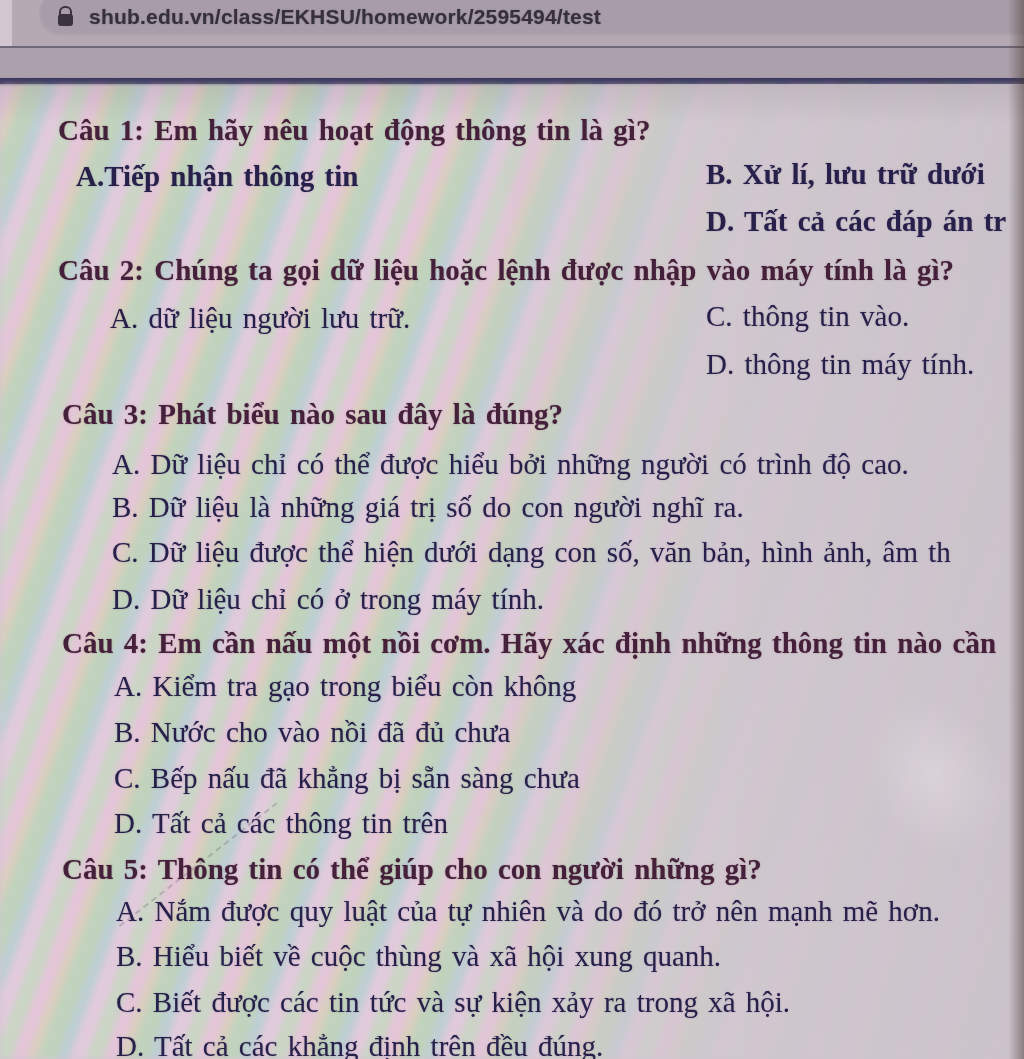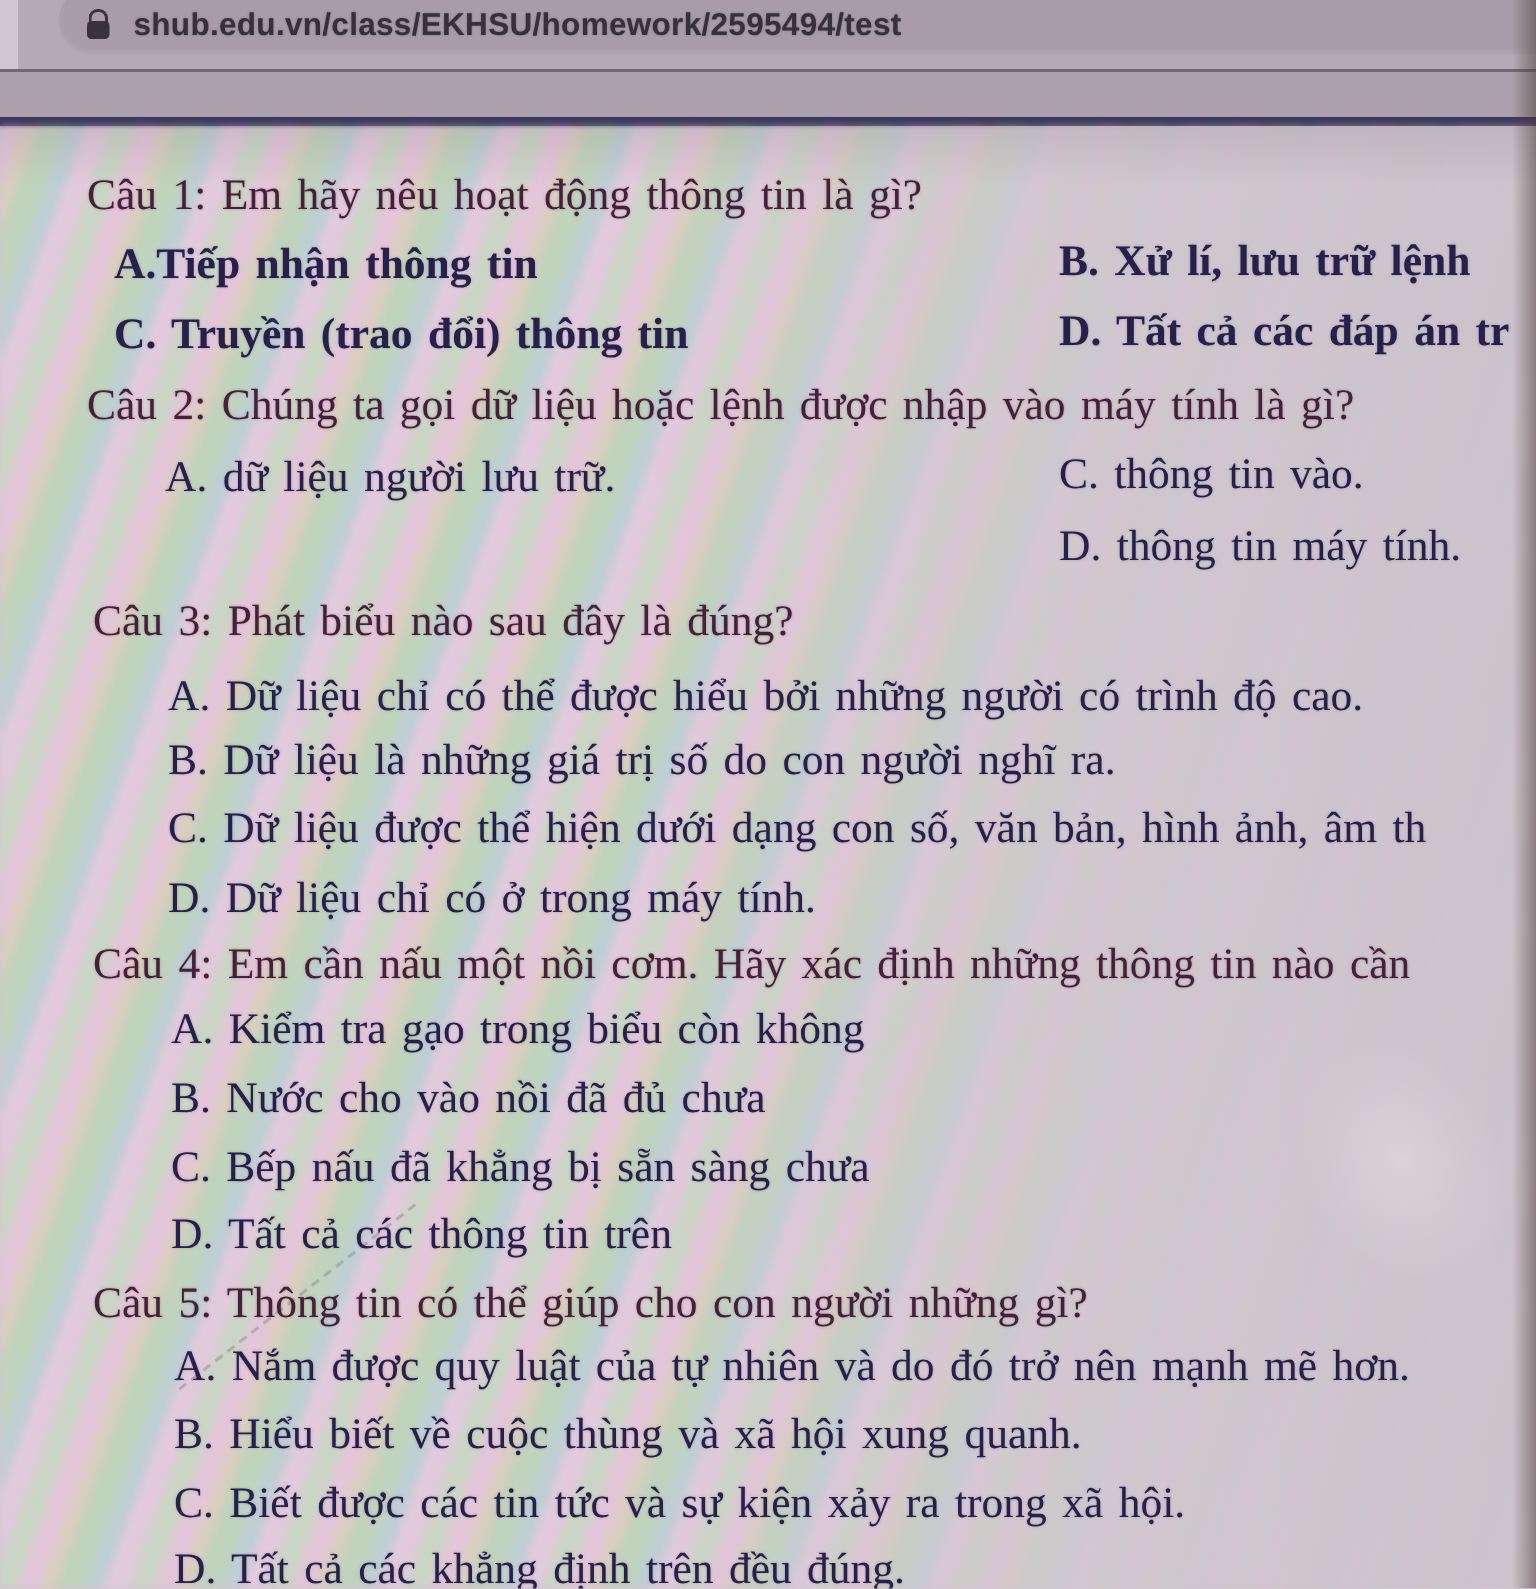--- a/index.html
+++ b/index.html
@@ -84,21 +84,21 @@
     transform:rotate(-38deg);transform-origin:left bottom;z-index:2;
   }
   
   .ln{
     position:absolute;white-space:nowrap;z-index:3;
     font-size:29px;line-height:36px;word-spacing:3px;
     color:#26204a;
     text-shadow:0 0 2px rgba(55,40,85,.28);
   }
   .hdr{
-    font-weight:normal;color:#44203a;
+    font-weight:bold;color:#44203a;
     text-shadow:0 0 2px rgba(95,35,60,.32);
   }
   .bopt{font-weight:bold;}
 </style>
 </head>
 <body>
 
 <div class="content">
 
   <div class="stripes"></div>
@@ -112,22 +112,21 @@
       <span class="lock"></span>
       <span class="url">shub.edu.vn/class/EKHSU/homework/2595494/test</span>
     </div>
   </div>
   <div class="thinline"></div>
   <div class="midband"></div>
   <div class="navline"></div>
 
   <div class="ln hdr" style="left:58px;top:112px">Câu 1: Em hãy nêu hoạt động thông tin là gì?</div>
   <div class="ln bopt" style="left:76px;top:158px">A.Tiếp nhận thông tin</div>
-  <div class="ln bopt" style="left:706px;top:156px">B. Xử lí, lưu trữ lệnh</div>
-  <div class="ln bopt" style="left:76px;top:205px">C. Truyền (trao đổi) thông tin</div>
+  <div class="ln bopt" style="left:706px;top:156px">B. Xử lí, lưu trữ dưới</div>
   <div class="ln bopt" style="left:706px;top:203px">D. Tất cả các đáp án tr</div>
 
   <div class="ln hdr" style="left:58px;top:252px">Câu 2: Chúng ta gọi dữ liệu hoặc lệnh được nhập vào máy tính là gì?</div>
   <div class="ln" style="left:110px;top:300px">A. dữ liệu người lưu trữ.</div>
   <div class="ln" style="left:706px;top:298px">C. thông tin vào.</div>
   <div class="ln" style="left:706px;top:346px">D. thông tin máy tính.</div>
 
   <div class="ln hdr" style="left:62px;top:396px">Câu 3: Phát biểu nào sau đây là đúng?</div>
   <div class="ln" style="left:112px;top:446px">A. Dữ liệu chỉ có thể được hiểu bởi những người có trình độ cao.</div>
   <div class="ln" style="left:112px;top:489px">B. Dữ liệu là những giá trị số do con người nghĩ ra.</div>

